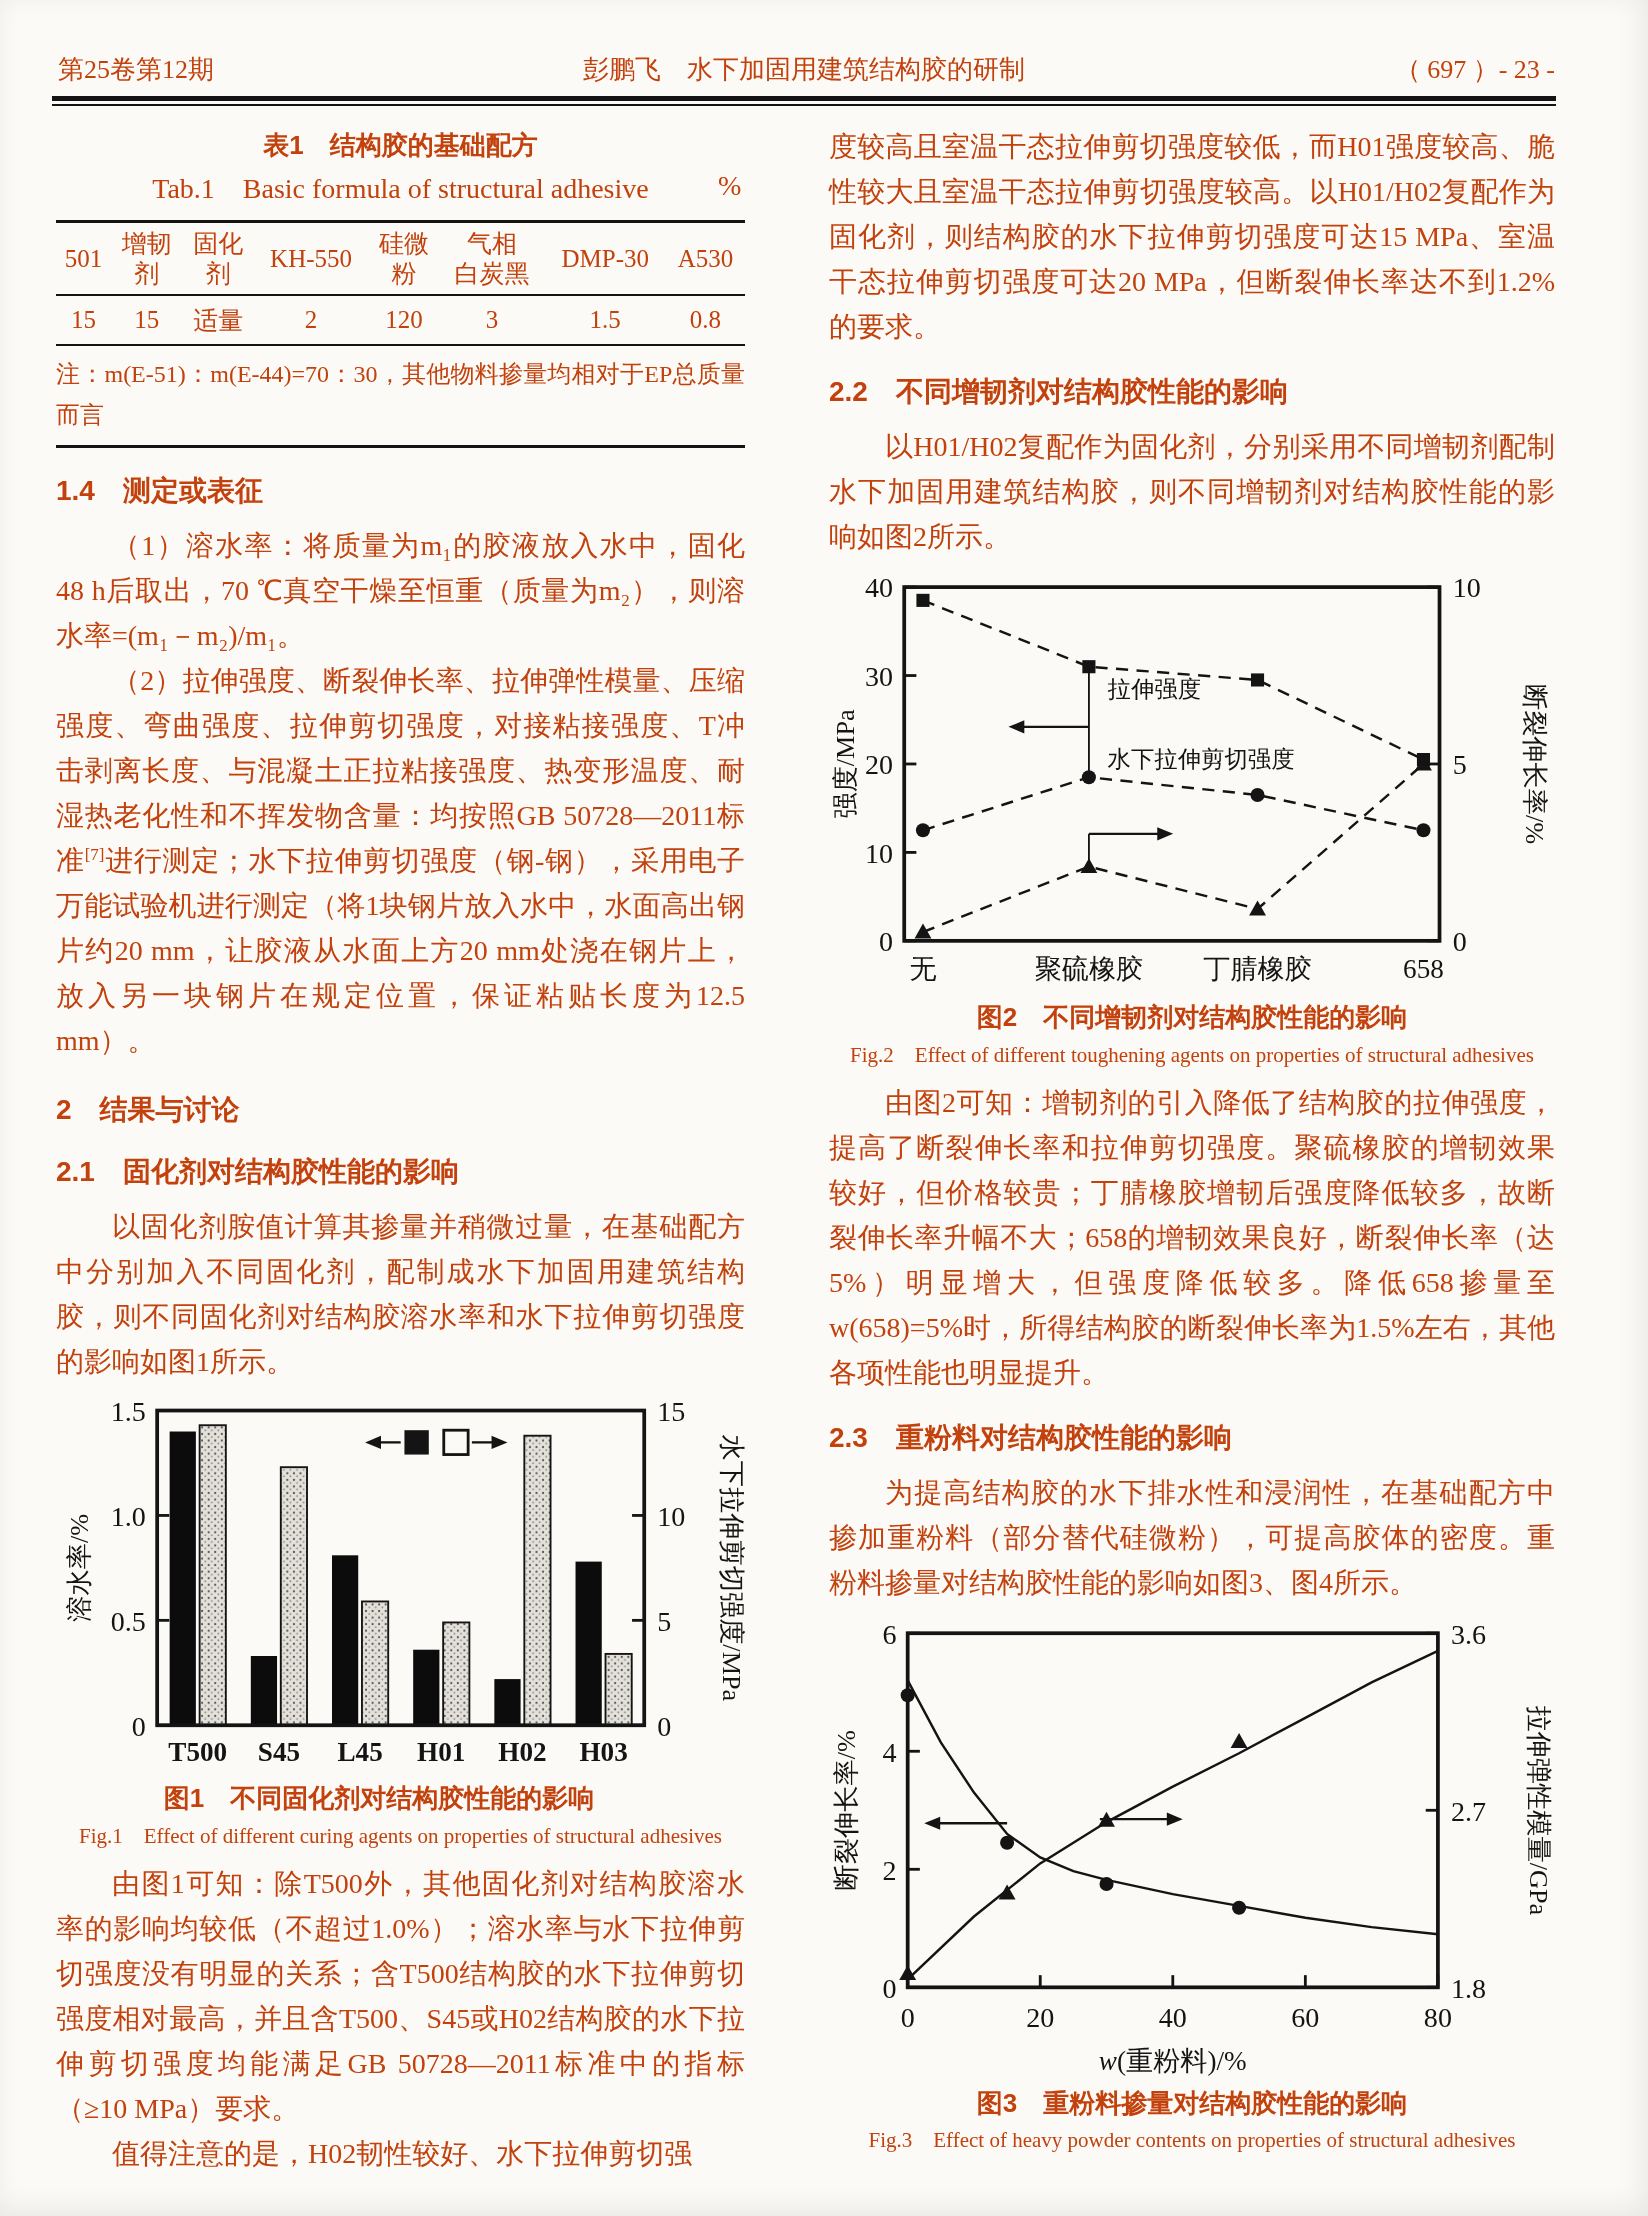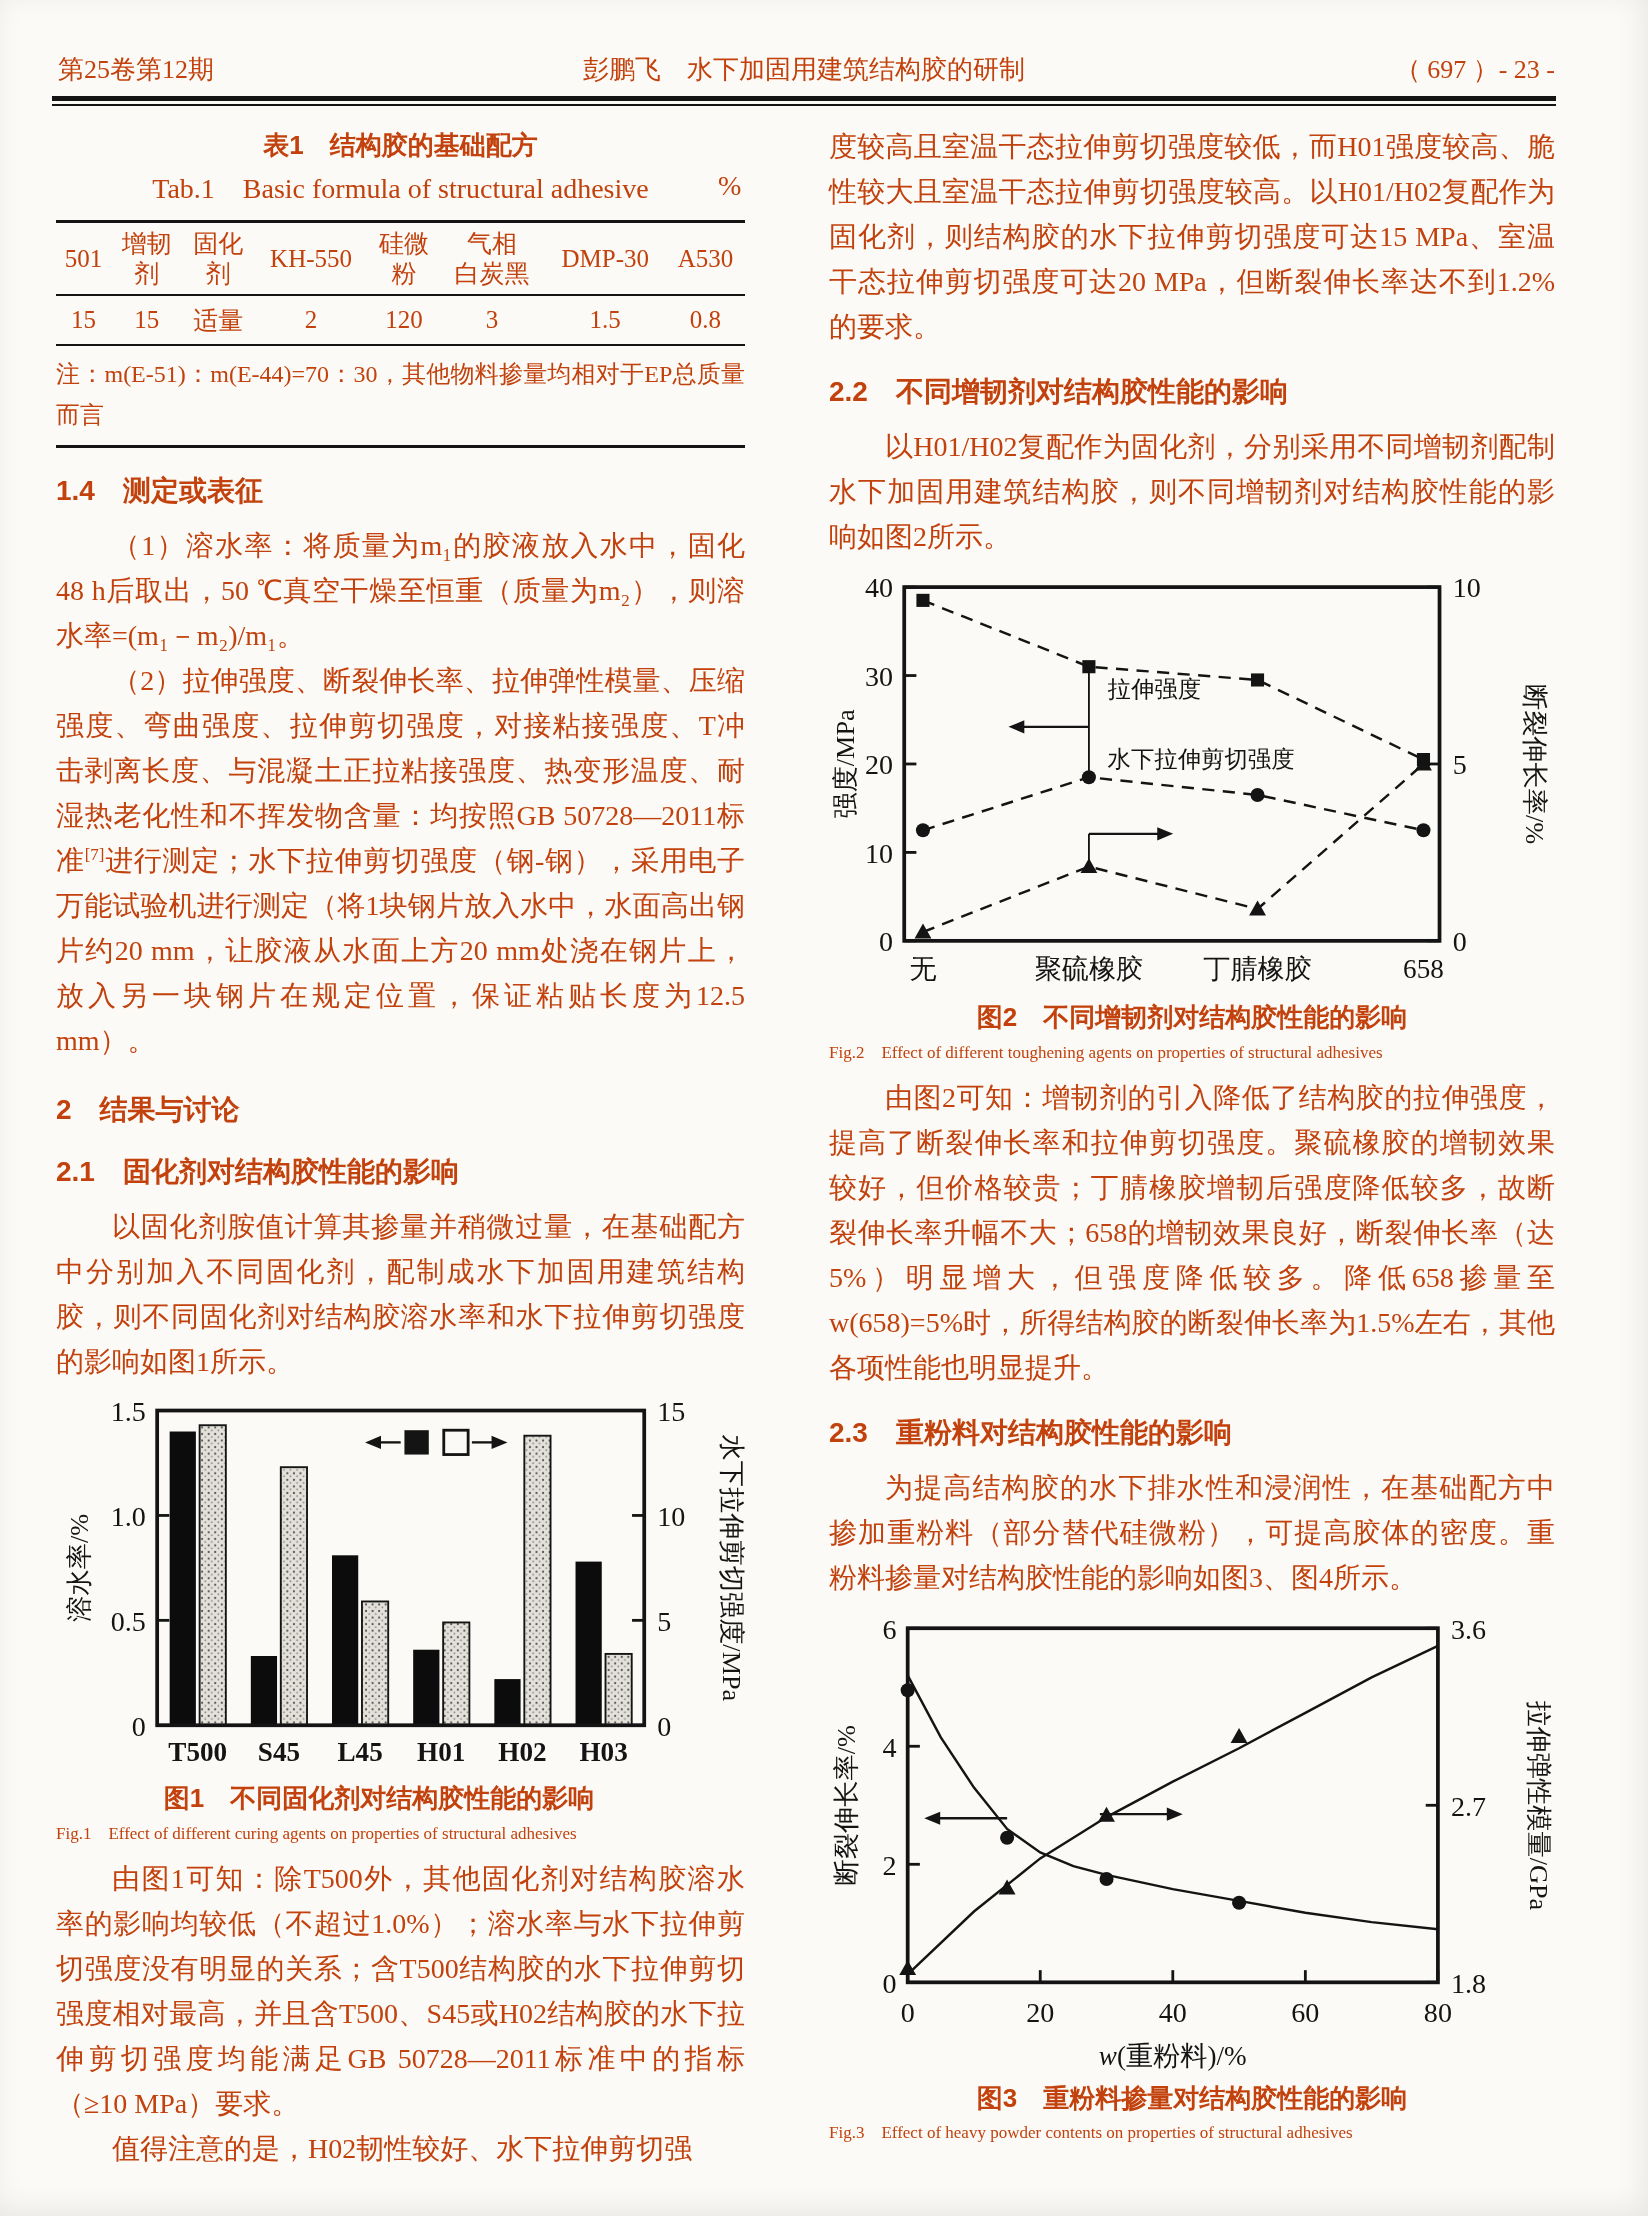--- a/index.html
+++ b/index.html
@@ -29,21 +29,21 @@
   .tbl-unit{position:absolute;right:3.7px;top:0;}
   table.tbl{width:100%;border-collapse:collapse;border-top:3.7px solid #141414;}
   table.tbl th{font-weight:normal;font-size:25px;text-align:center;padding:5.6px 1.9px;border-bottom:2.8px solid #141414;line-height:30px;}
   table.tbl td{font-size:25px;text-align:center;padding:7.5px 1.9px;border-bottom:2.8px solid #141414;}
   .tbl-note{font-size:24px;line-height:41px;text-align:justify;margin-top:7.5px;}
   
   .figure{margin:15px 0 3.7px 0;}
   .fig-svg{display:block;}
   svg text{font-family:"Liberation Serif",serif;}
   .cap-cn{font-family:"Liberation Sans",sans-serif;font-weight:bold;font-size:26px;text-align:center;margin-top:3px;}
-  .cap-en{font-size:17px;text-align:left;margin:5.6px 0 11.2px 0;}
+  .cap-en{font-size:21px;text-align:center;margin:5.6px 0 11.2px 0;}
 </style>
 </head>
 <body>
 
 <div class="page">
 
   <div class="hdr hdr-left">第25卷第12期</div>
   <div class="hdr hdr-center">彭鹏飞　水下加固用建筑结构胶的研制</div>
   <div class="hdr hdr-right">（ 697 ）- 23 -</div>
   <div class="rule-a"></div>
@@ -100,21 +100,21 @@
               <td>3</td>
               <td>1.5</td>
               <td>0.8</td>
             </tr>
           </tbody>
       </table>
       <div class="tbl-note">注：m(E-51)：m(E-44)=70：30，其他物料掺量均相对于EP总质量而言</div>
     </div>
 
     <div class="h-sub">1.4　测定或表征</div>
-    <p class="para indent">（1）溶水率：将质量为m₁的胶液放入水中，固化48 h后取出，50 ℃真空干燥至恒重（质量为m₂），则溶水率=(m₁－m₂)/m₁。</p>
+    <p class="para indent">（1）溶水率：将质量为m₁的胶液放入水中，固化48 h后取出，70 ℃真空干燥至恒重（质量为m₂），则溶水率=(m₁－m₂)/m₁。</p>
     <p class="para indent"><span>（2）拉伸强度、断裂伸长率、拉伸弹性模量、压缩强度、弯曲强度、拉伸剪切强度，对接粘接强度、T冲击剥离长度、与混凝土正拉粘接强度、热变形温度、耐湿热老化性和不挥发物含量：均按照GB 50728—2011标准</span><sup class="sup">[7]</sup><span>进行测定；水下拉伸剪切强度（钢-钢），采用电子万能试验机进行测定（将1块钢片放入水中，水面高出钢片约20 mm，让胶液从水面上方20 mm处浇在钢片上，放入另一块钢片在规定位置，保证粘贴长度为12.5 mm）。</span></p>
 
     <div class="h-main">2　结果与讨论</div>
     <div class="h-sub">2.1　固化剂对结构胶性能的影响</div>
     <p class="para indent">以固化剂胺值计算其掺量并稍微过量，在基础配方中分别加入不同固化剂，配制成水下加固用建筑结构胶，则不同固化剂对结构胶溶水率和水下拉伸剪切强度的影响如图1所示。</p>
 
     <div class="figure">
       <svg id="fig1" class="fig-svg" width="695" height="379" viewBox="0 0 742 404">
           <defs>
             <pattern id="stip" width="7" height="7" patternUnits="userSpaceOnUse">

